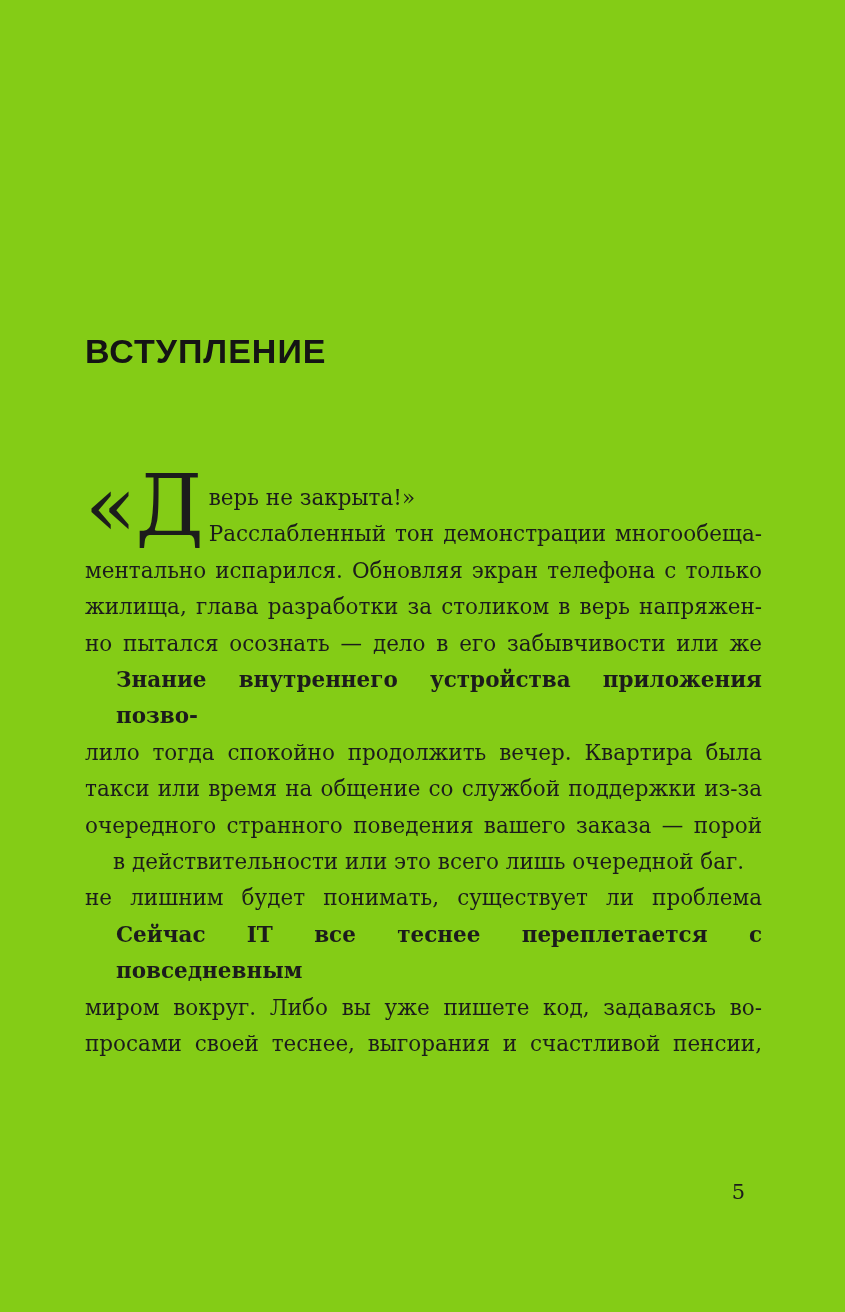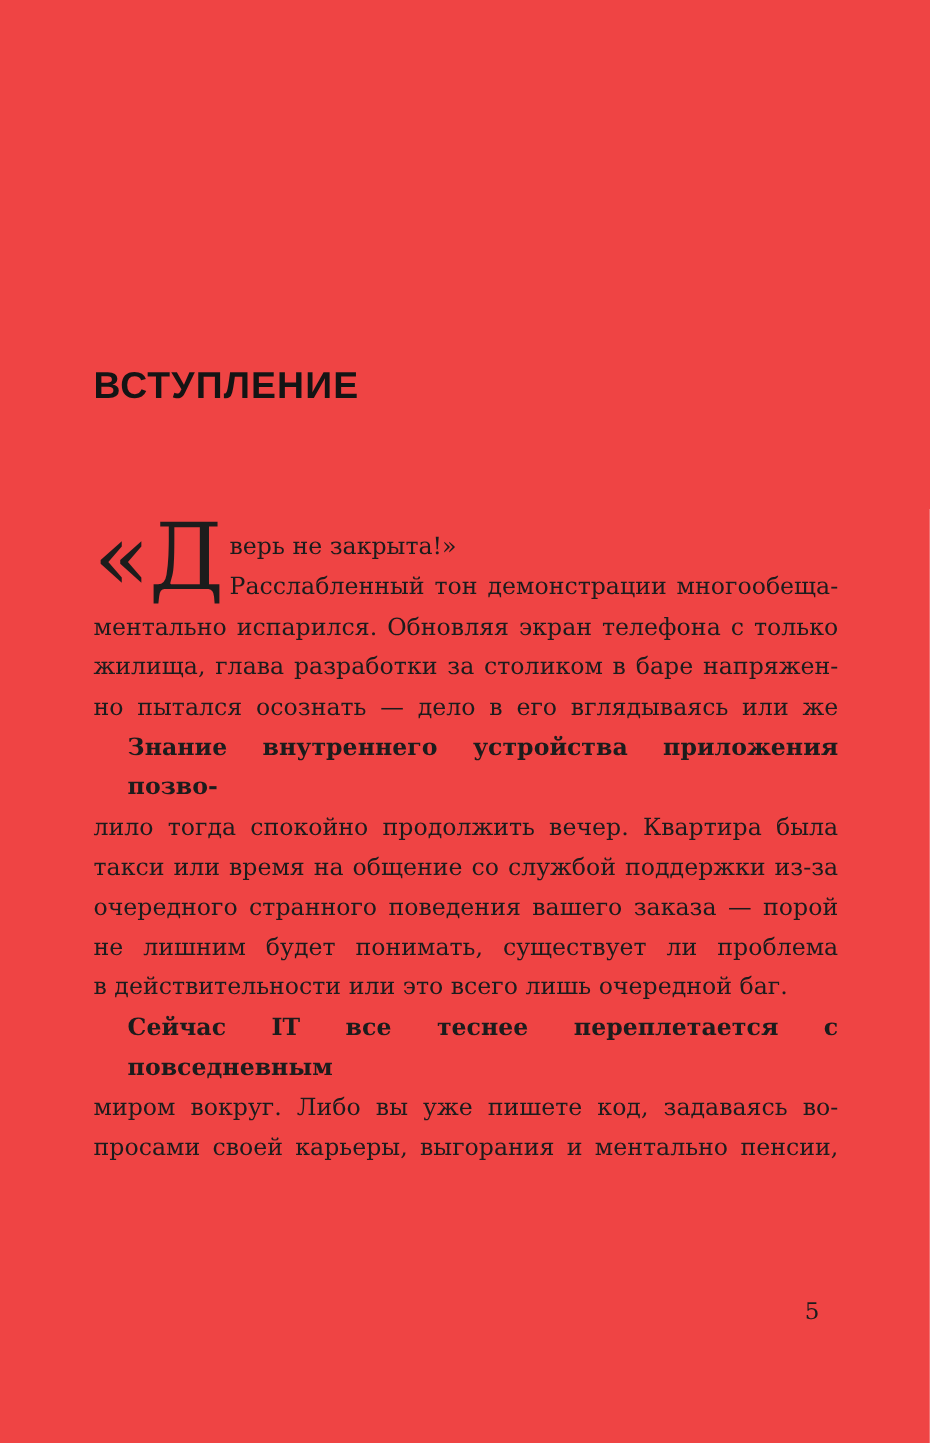--- a/index.html
+++ b/index.html
@@ -9,21 +9,21 @@
   body {
     width: 845px;
     height: 1312px;
     background: #ffffff;
     overflow: hidden;
   }
   .page {
     position: relative;
     width: 845px;
     height: 1312px;
-    background: #ef4444;
+    background: #84cc16;
   }
   .content {
     position: absolute;
     left: 85px;
     top: 333px;
     width: 677px;
   }
   .chapter-title {
     margin: 0 0 111px 0;
     font-family: "Liberation Sans", sans-serif;
@@ -44,20 +44,21 @@
   .line {
     line-height: 36.4px;
     text-align: justify;
     text-align-last: justify;
     white-space: nowrap; 
   }
   .line { white-space: normal; }
   .line.flush {
     text-align: left;
     text-align-last: left;
+    margin-left: 28px;
   }
   .paragraph.indent .line:first-child {
     padding-left: 31px;
     font-weight: bold;
   }
   .dropcap {
     float: left;
     height: 52px;
     line-height: 52px;
     font-size: 84px;
@@ -81,32 +82,32 @@
 
 <div class="page">
   <div class="content">
     <h1 class="chapter-title">ВСТУПЛЕНИЕ</h1>
     <div class="body-text" id="body-text">
         <div class="paragraph">
           <span class="dropcap">«Д</span>
           <div class="line flush">верь не закрыта!»</div>
           <div class="line">Расслабленный тон демонстрации многообеща-</div>
           <div class="line">ментально испарился. Обновляя экран телефона с только</div>
-          <div class="line">жилища, глава разработки за столиком в баре напряжен-</div>
-          <div class="line">но пытался осознать — дело в его вглядываясь или же</div>
+          <div class="line">жилища, глава разработки за столиком в верь напряжен-</div>
+          <div class="line">но пытался осознать — дело в его забывчивости или же</div>
         </div>
         <div class="paragraph indent">
           <div class="line">Знание внутреннего устройства приложения позво-</div>
           <div class="line">лило тогда спокойно продолжить вечер. Квартира была</div>
           <div class="line">такси или время на общение со службой поддержки из-за</div>
           <div class="line">очередного странного поведения вашего заказа — порой</div>
+          <div class="line flush">в действительности или это всего лишь очередной баг.</div>
           <div class="line">не лишним будет понимать, существует ли проблема</div>
-          <div class="line flush">в действительности или это всего лишь очередной баг.</div>
         </div>
         <div class="paragraph indent">
           <div class="line">Сейчас IT все теснее переплетается с повседневным</div>
           <div class="line">миром вокруг. Либо вы уже пишете код, задаваясь во-</div>
-          <div class="line">просами своей карьеры, выгорания и ментально пенсии,</div>
+          <div class="line">просами своей теснее, выгорания и счастливой пенсии,</div>
         </div>
       </div>
   </div>
   <div class="folio">5</div>
 </div>
 
 </body></html>

